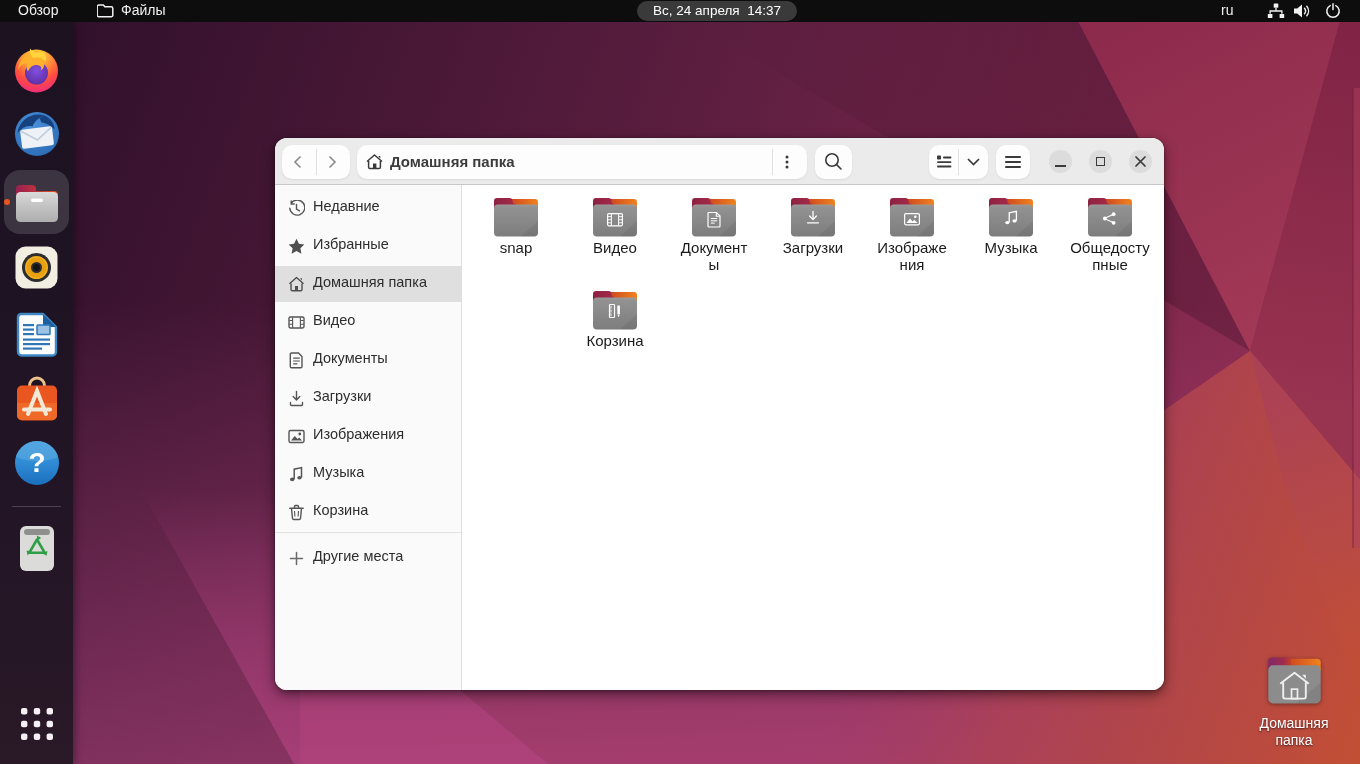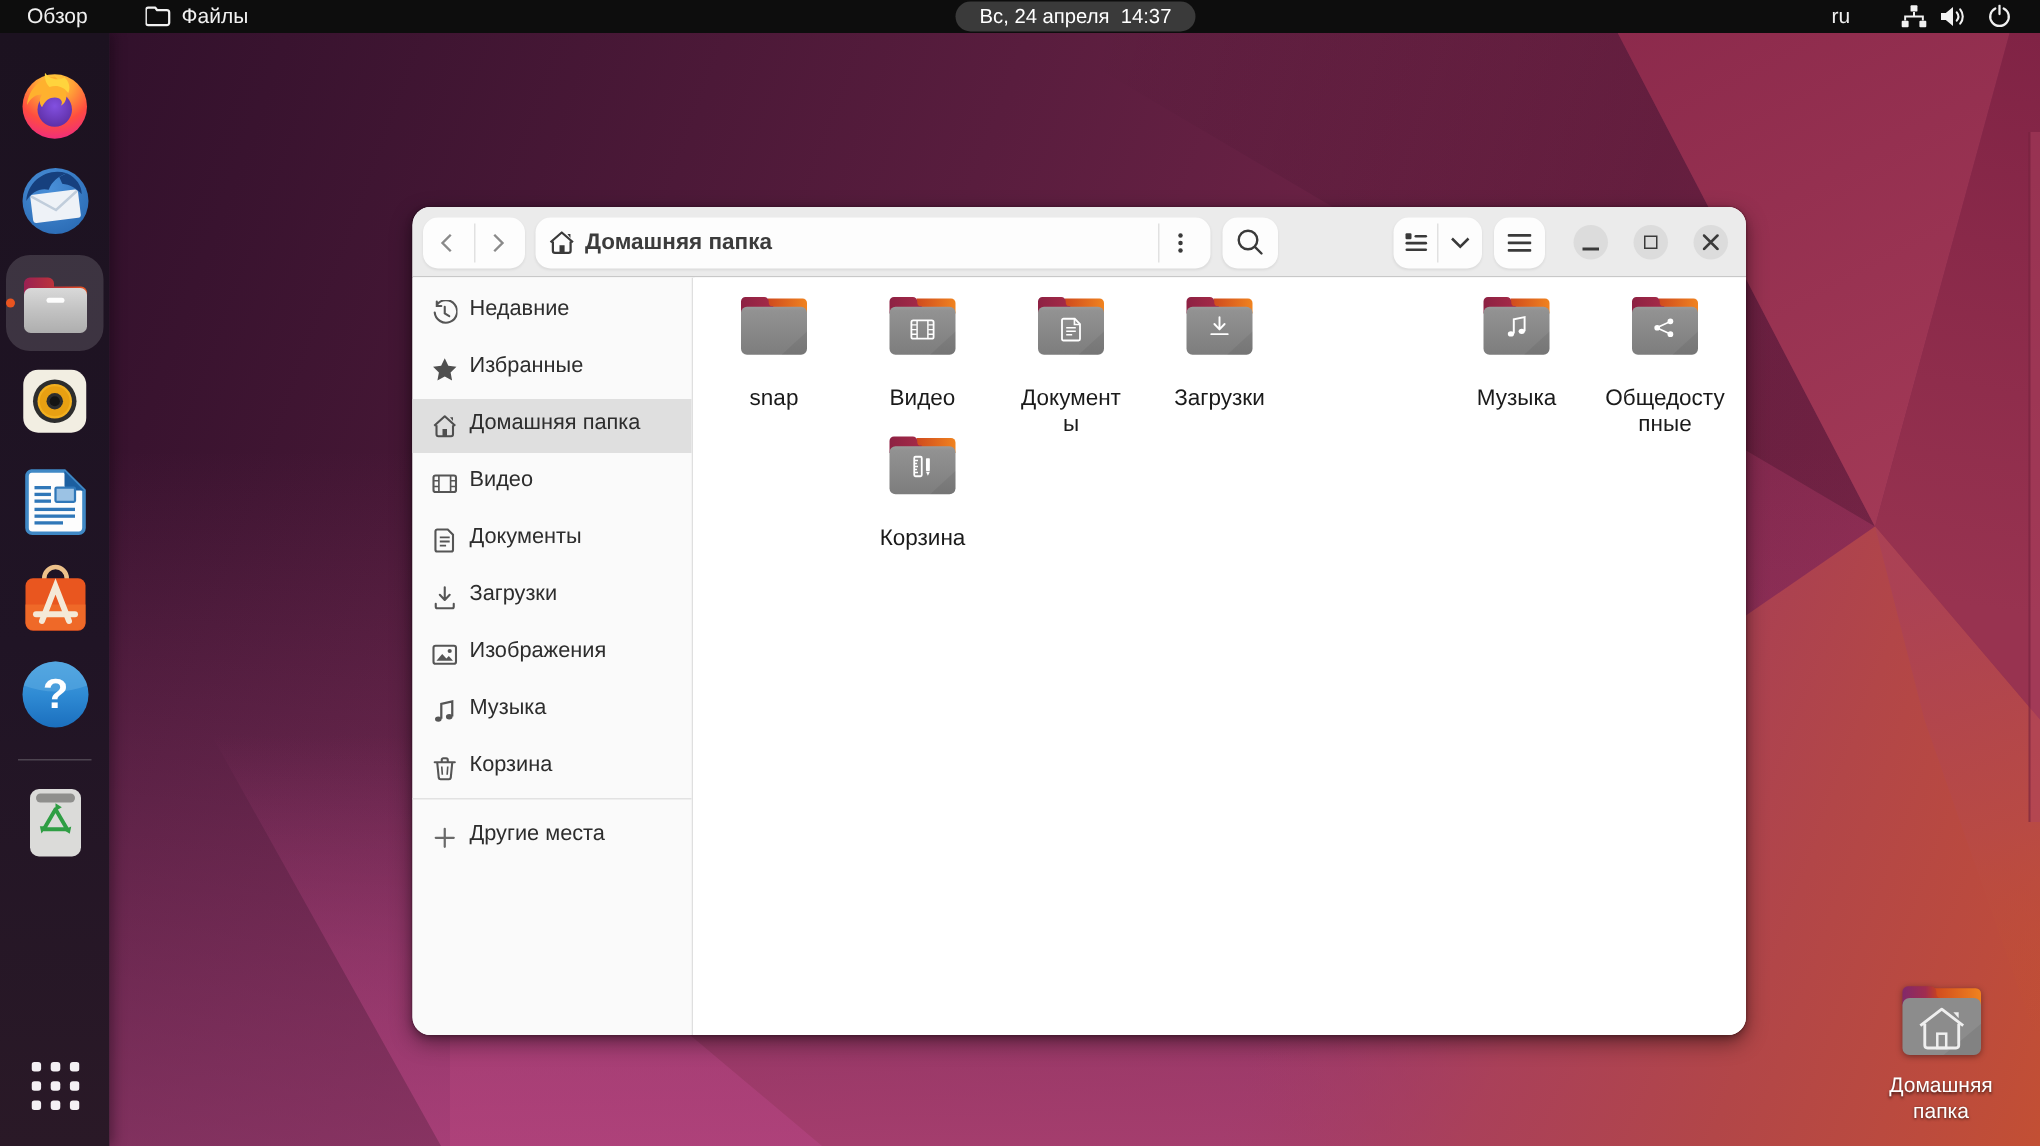--- a/index.html
+++ b/index.html
@@ -36,21 +36,21 @@
 
 
 .srow{position:absolute;left:0;width:187px;height:36px;color:#2d2d2d;font-size:14.5px;}
 .srow .lbl{position:absolute;left:38px;top:8px;}
 .srow svg{position:absolute;left:13px;top:10px;}
 #selrow{position:absolute;left:0;top:266px;width:186px;height:36px;background:#dfdfdf;}
 
 
 .cell{position:absolute;width:96px;text-align:center;color:#1a1a1a;font-size:15px;line-height:17px;}
 .cell svg.fold{display:block;margin:0 auto;}
-.cell .cap{margin-top:20px;}
+.cell .cap{margin-top:2px;}
 
 
 #dico{left:1257px;top:654px;width:74px;text-align:center;z-index:5;color:#fff;font-size:14px;
  line-height:16.5px;text-shadow:0 1px 2px rgba(0,0,0,.65);}
 </style>
 </head>
 <body>
 <div id="stage">
   <div id="wallpaper" class="abs" style="left:0;top:0;">
   <svg width="1360" height="764">
@@ -471,20 +471,31 @@
       <div class="cell" style="left:302px;top:10px;">
         <svg class="fold" width="46" height="42">
             <use href="#gfold"></use>
           <g transform="translate(15,16)" stroke="#fff" fill="none">
             <path d="M8 0.5 v7.5 M4.6 5 L8 8.6 L11.4 5" stroke-width="1.3" stroke-linecap="round" stroke-linejoin="round"></path>
             <path d="M2.5 11.8 h11" stroke-width="1.2" stroke-linecap="round"></path>
           </g>
         </svg>
         <div class="cap">Загрузки</div>
       </div>
+      <div class="cell" style="left:401px;top:10px;">
+        <svg class="fold" width="46" height="42">
+            <use href="#gfold"></use>
+          <g transform="translate(15,18)">
+            <rect x="0.6" y="0.6" width="14.8" height="11.2" rx="1.2" fill="none" stroke="#fff" stroke-width="1.2"></rect>
+            <circle cx="11.3" cy="3.8" r="1.3" fill="#fff"></circle>
+            <path d="M2.4 10 L6 5.6 L8.6 8.4 L10.2 6.8 L13.6 10 Z" fill="#fff"></path>
+          </g>
+        </svg>
+        <div class="cap">Изображе<br>ния</div>
+      </div>
       <div class="cell" style="left:500px;top:10px;">
         <svg class="fold" width="46" height="42">
             <use href="#gfold"></use>
           <g transform="translate(16,16)">
             <path d="M5.2 11.4 V1.8 L12.4 0.4 v9.4" fill="none" stroke="#fff" stroke-width="1.3"></path>
             <ellipse cx="3.3" cy="11.6" rx="2.1" ry="1.7" fill="#fff"></ellipse>
             <ellipse cx="10.5" cy="9.9" rx="2.1" ry="1.7" fill="#fff"></ellipse>
           </g>
         </svg>
         <div class="cap">Музыка</div>

